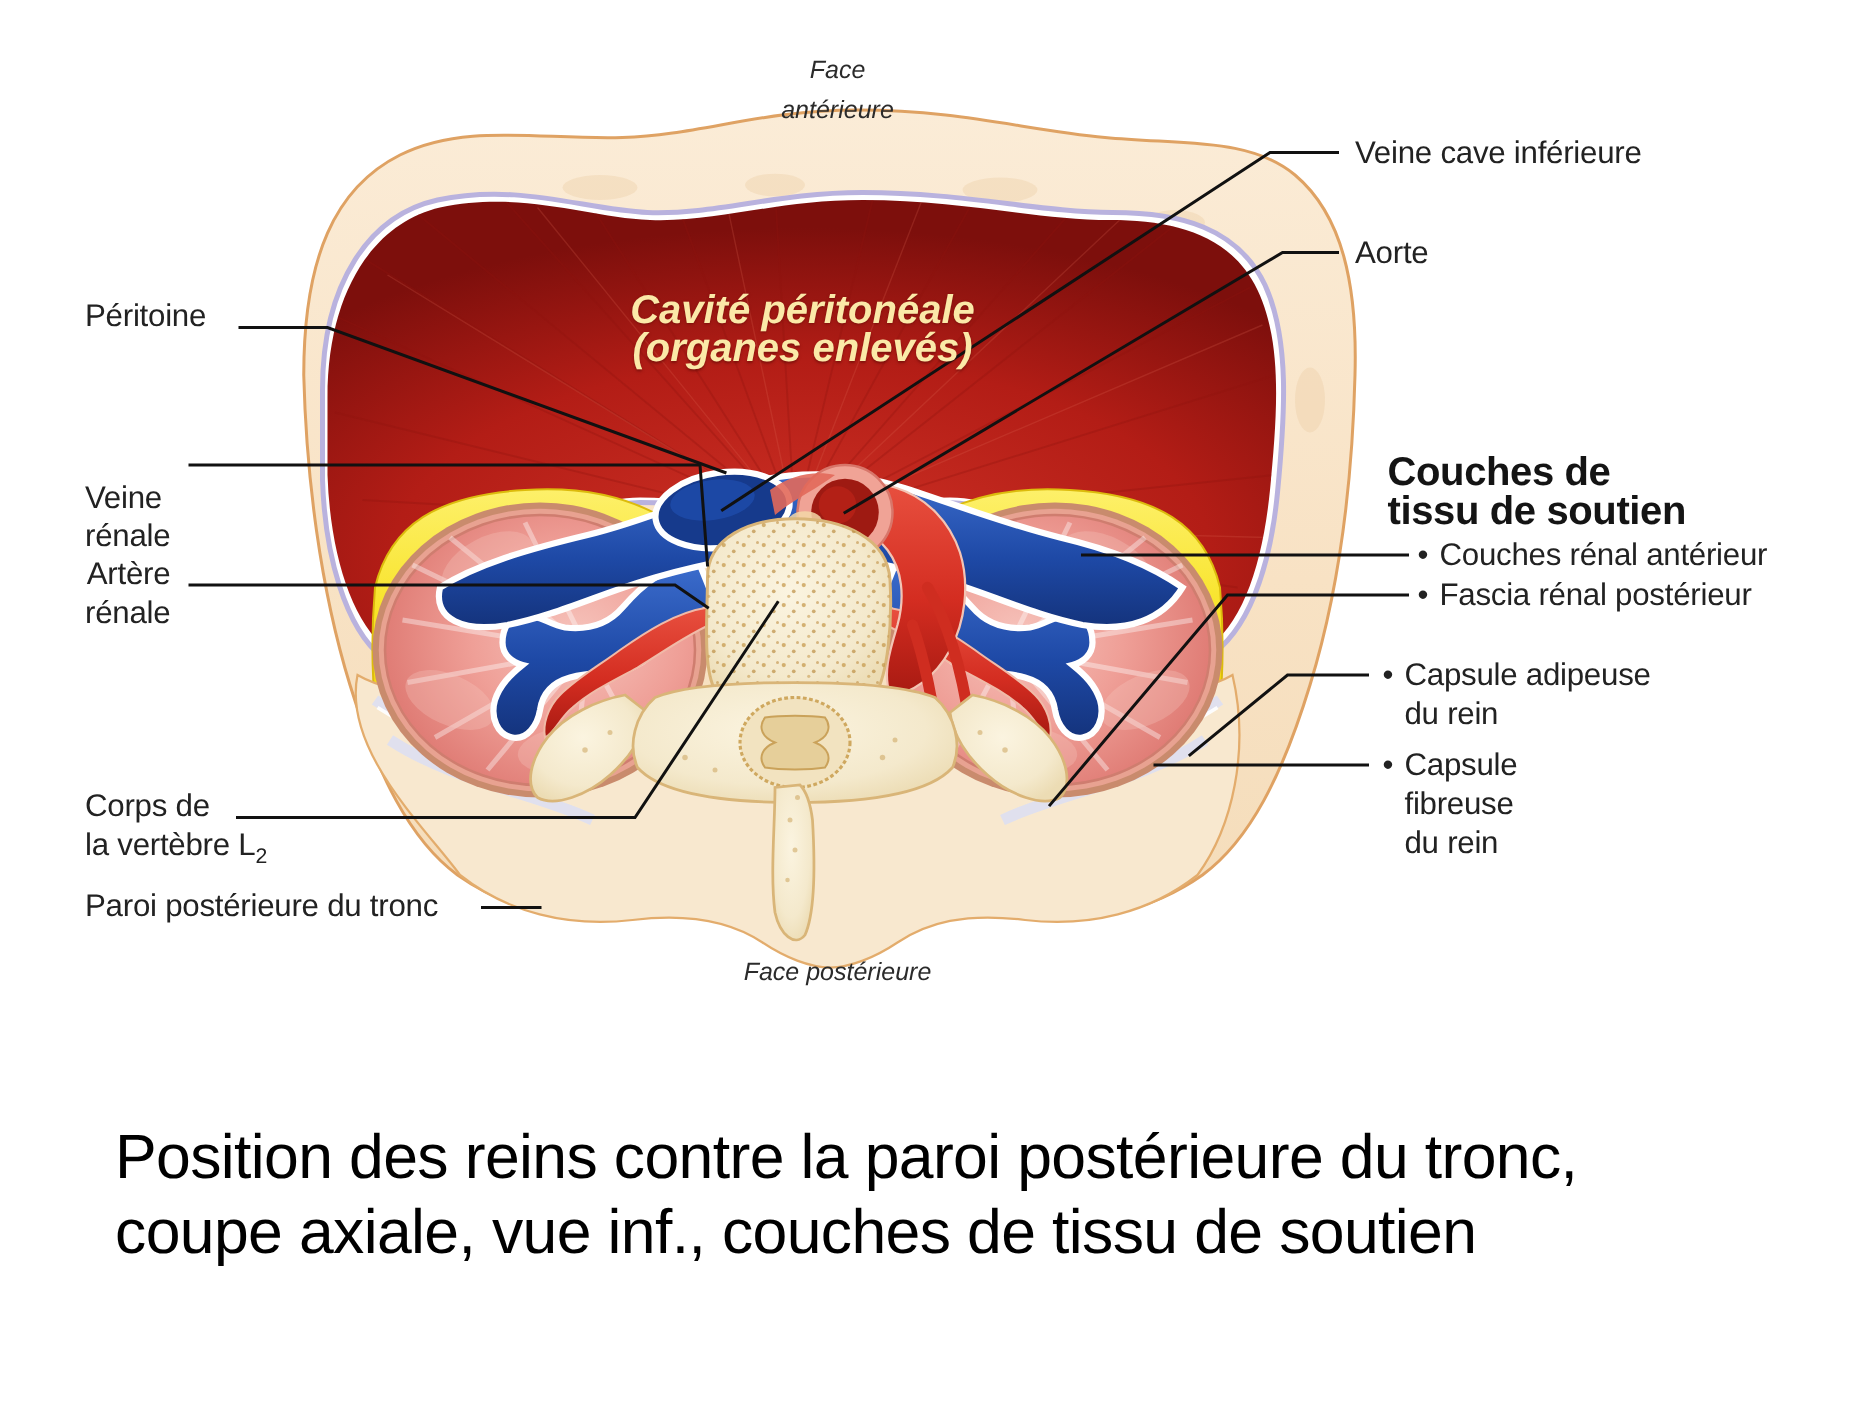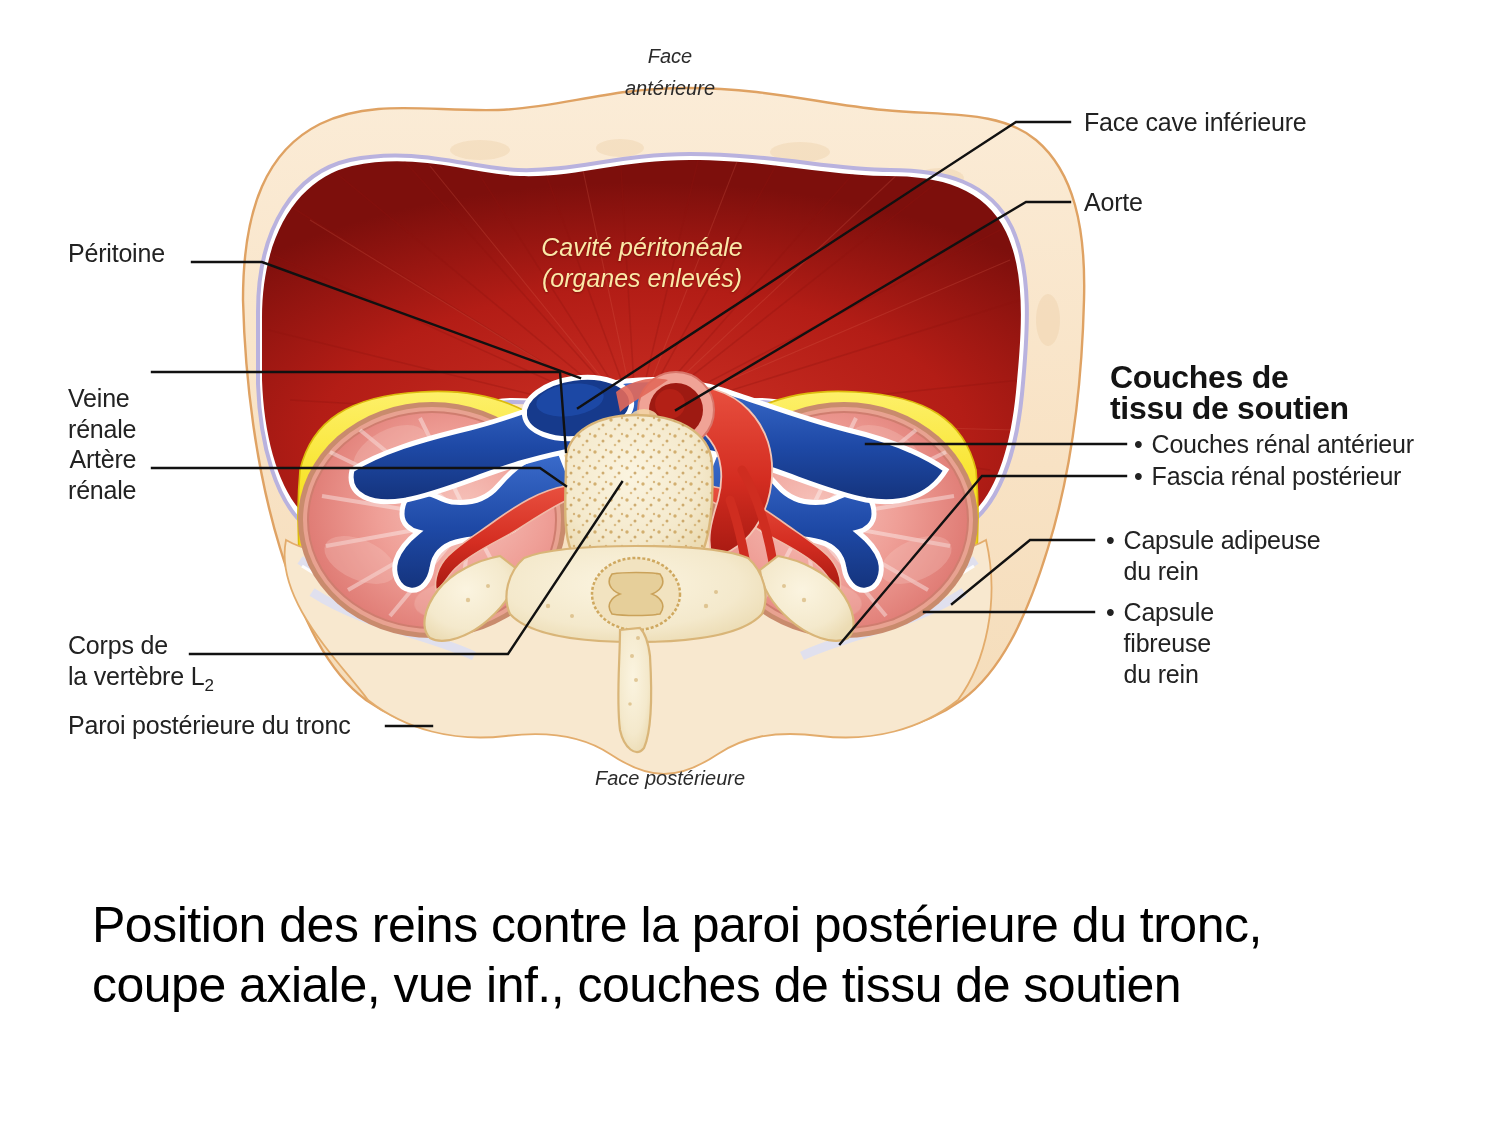--- a/index.html
+++ b/index.html
@@ -72,22 +72,22 @@
   .bulletitem .dot {
     font-size: 25px;
     line-height: 31px;
   }
   .bulletitem .txt { white-space: pre-line; }
 
   .cavity-text {
     position: absolute;
     font-family: "Liberation Sans", sans-serif;
     font-style: italic;
-    font-weight: normal;
-    font-size: 25px;
+    font-weight: bold;
+    font-size: 32px;
     line-height: 31px;
     color: #fbe9a8;
     text-align: center;
     white-space: pre-line;
     text-shadow: 0 1px 2px rgba(90,10,5,0.55);
   }
 
   #caption {
     position: absolute;
     left: 92px;
@@ -550,21 +550,21 @@
 rénale</div>
 
 <div class="lbl left" style="left:68px; top:444px;text-align:right;">Artère
 rénale</div>
 
 <div class="lbl left" style="left:68px; top:630px;"><span>Corps de
 la vertèbre L</span><sub>2</sub></div>
 
 <div class="lbl left" style="left:68px; top:710px;">Paroi postérieure du tronc</div>
 
-<div class="lbl right" style="left:1084px; top:107px;">Face cave inférieure</div>
+<div class="lbl right" style="left:1084px; top:107px;">Veine cave inférieure</div>
 
 <div class="lbl right" style="left:1084px; top:187px;">Aorte</div>
 
 <div class="heading" style="left:1110px; top:362px;">Couches de
 tissu de soutien</div>
 
 <div class="bulletitem" style="left:1134px; top:429px;">
   <span class="dot">•</span>
   <span class="txt">Couches rénal antérieur</span>
 </div>

